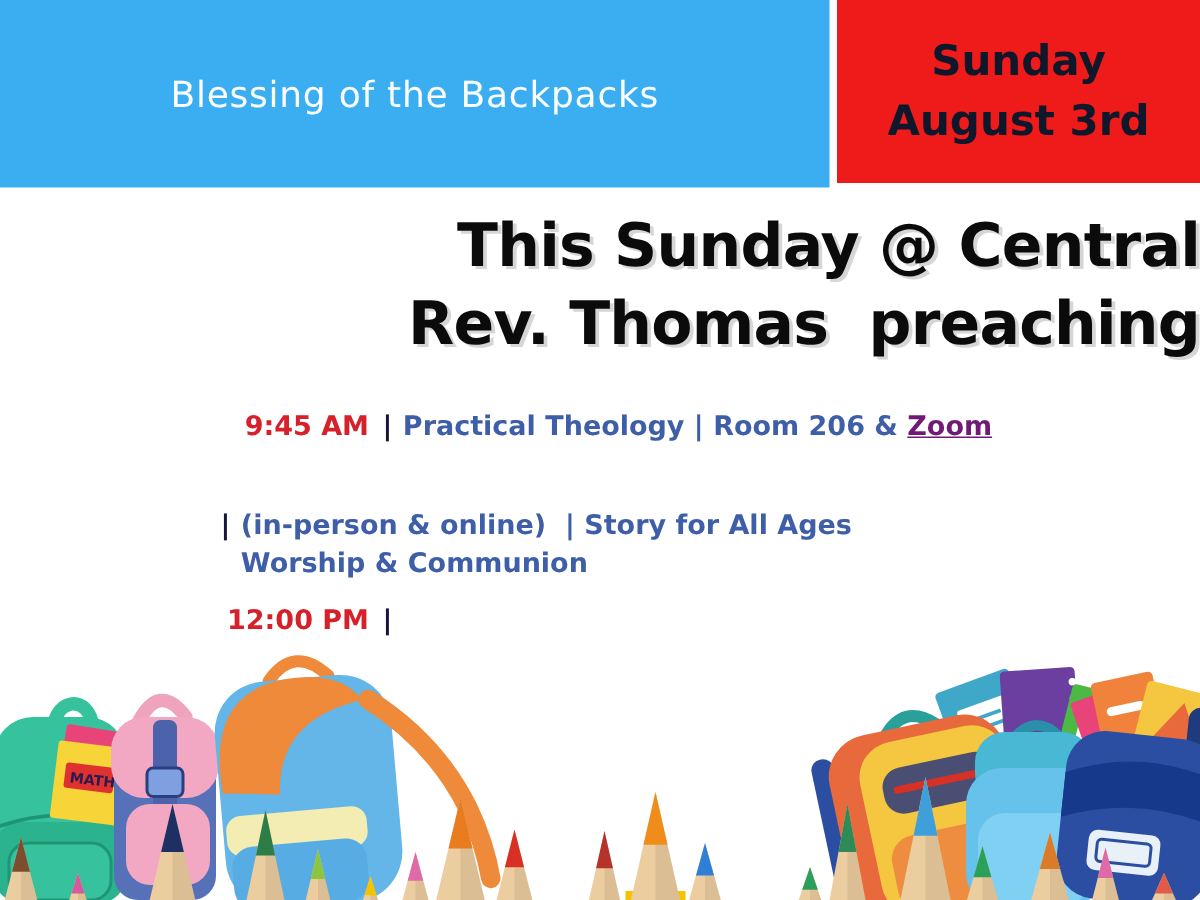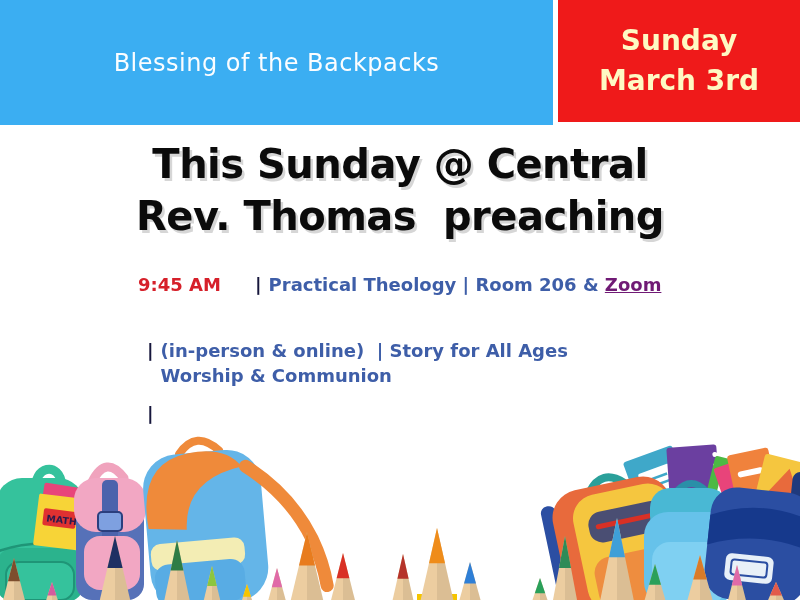--- a/index.html
+++ b/index.html
@@ -13,53 +13,53 @@
     display:flex;align-items:center;justify-content:center;
   }
   .banner-title{
     color:#FBFDFF;font-size:24px;font-weight:normal;letter-spacing:0.5px;white-space:nowrap;
   }
   
   .date-box{
     position:absolute;left:558px;top:0;width:242px;height:122px;background:#EF1A1A;
     display:flex;flex-direction:column;align-items:center;justify-content:center;
   }
-  .date-line{color:#fef9c3;font-size:28px;font-weight:bold;line-height:40px;white-space:nowrap;}
+  .date-line{color:#0f172a;font-size:28px;font-weight:bold;line-height:40px;white-space:nowrap;}
   
   .heading{
     position:absolute;left:0;top:138px;width:800px;text-align:center;color:#0B0B0B;
     font-weight:bold;font-size:40px;line-height:52px;letter-spacing:-0.5px;
     text-shadow:2.5px 2.5px 0 rgba(120,120,120,0.30);
   }
-  .heading div{white-space:pre-wrap;}
+  .heading div{white-space:pre-wrap;text-align:right;}
   
   .sched-row{
     position:absolute;left:138px;display:flex;align-items:flex-start;
     font-size:18px;font-weight:bold;line-height:25px;
   }
-  .time{width:108px;color:#D6202A;white-space:nowrap;}
+  .time{width:108px;text-align:right;color:#D6202A;white-space:nowrap;}
   .sep{color:#16163C;margin:0 7px 0 9px;}
   .desc{color:#3E5EA8;}
   .dline{white-space:pre-wrap;}
   .zlink{color:#701a75;text-decoration:underline;cursor:pointer;}
   
   .decor{position:absolute;left:0;top:430px;width:800px;height:170px;}
 </style>
 </head>
 <body>
 
 <div class="poster">
 
   <div class="banner">
     <span class="banner-title">Blessing of the Backpacks</span>
   </div>
 
   <div class="date-box">
     <span class="date-line">Sunday</span>
-    <span class="date-line">March 3rd</span>
+    <span class="date-line">August 3rd</span>
   </div>
 
   <div class="heading">
     <div>This Sunday @ Central</div>
     <div>Rev. Thomas  preaching</div>
   </div>
 
   <div class="sched-row" style="top:272px">
     <div class="time">9:45 AM</div>
     <div class="sep">|</div>
@@ -70,20 +70,21 @@
 
   <div class="sched-row" style="top:338px">
     <div class="sep">|</div>
     <div class="desc">
       <div class="dline">(in-person &amp; online)  | Story for All Ages</div>
       <div class="dline"><span>Worship &amp; Communion</span><a class="zlink"></a></div>
     </div>
   </div>
 
   <div class="sched-row" style="top:401px">
+    <div class="time">12:00 PM</div>
     <div class="sep">|</div>
   </div>
 
   <svg class="decor" viewBox="0 430 800 170">
 
     <g>
       <path d="M36,492 C32,466 60,460 62,486" stroke="#35c29c" stroke-width="9" fill="none" stroke-linecap="round"></path>
       <rect x="-4" y="478" width="88" height="124" rx="26" fill="#35c29c"></rect>
       <rect x="-4" y="548" width="88" height="54" rx="18" fill="#2bb38d"></rect>
       <path d="M-4,552 q44,-16 88,-2" stroke="#1f9577" stroke-width="2.5" fill="none"></path>

